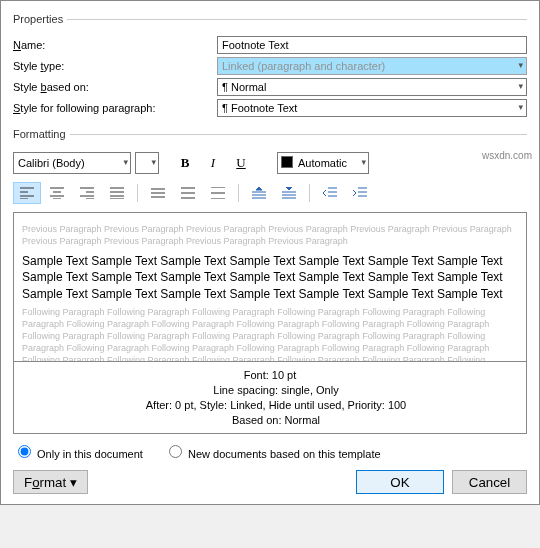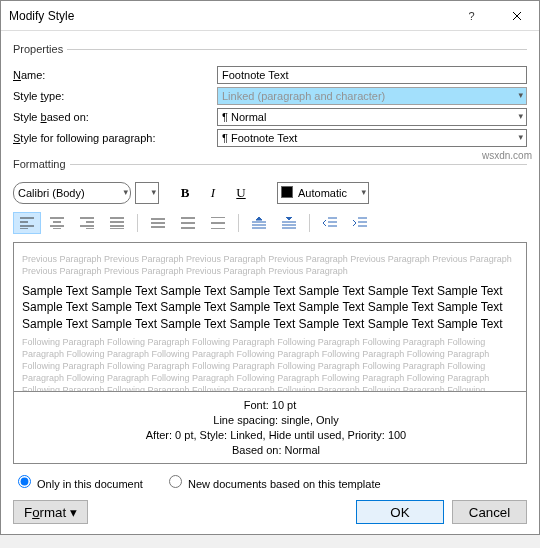--- a/index.html
+++ b/index.html
@@ -39,29 +39,20 @@
 .format-btn { height: 24px; padding: 0 10px; border: 1px solid #adadad; background: #e1e1e1; }
 .spacer { flex: 1; }
 .ok-btn { width: 88px; height: 24px; border: 1px solid #0078d7; background: #e5f1fb; color: #000; }
 .cancel-btn { width: 75px; height: 24px; border: 1px solid #adadad; background: #e1e1e1; }
 .watermark { position: absolute; right: 8px; top: 150px; font-size: 10px; color: #888; pointer-events: none; }
 </style>
 </head>
 <body>
 
 <div class="dialog">
-  <div class="titlebar">
-    <div class="title">Modify Style</div>
-    <div class="btn">?</div>
-    <div class="btn">
-      <svg width="10" height="10" viewBox="0 0 10 10">
-          <path d="M1 1 L9 9 M9 1 L1 9" stroke="#000" stroke-width="1"></path>
-        </svg>
-    </div>
-  </div>
 
   <div class="body">
     <fieldset>
       <legend>Properties</legend>
       <div class="row">
         <label><span class="ul">N</span>ame:</label>
         <input type="text" value="Footnote Text" style="">
       </div>
       <div class="row">
         <label>Style <span class="ul">t</span>ype:</label>
@@ -89,21 +80,21 @@
           </select>
           <span class="chev">▾</span>
         </div>
       </div>
     </fieldset>
 
     <fieldset>
       <legend>Formatting</legend>
       <div class="fmt-row">
         <div class="combo">
-          <input style="width: 118px; border-radius: 10px;" value="Calibri (Body)">
+          <input style="width: 118px;" value="Calibri (Body)">
           <span class="chev">▾</span>
         </div>
         <div class="combo">
           <input style="width: 14px;" value="10">
           <span class="chev">▾</span>
         </div>
         <div style="width:6px"></div>
         <button class="tbtn" style="font-weight:bold">B</button>
         <button class="tbtn" style="font-style:italic">I</button>
         <button class="tbtn" style="text-decoration:underline">U</button>

